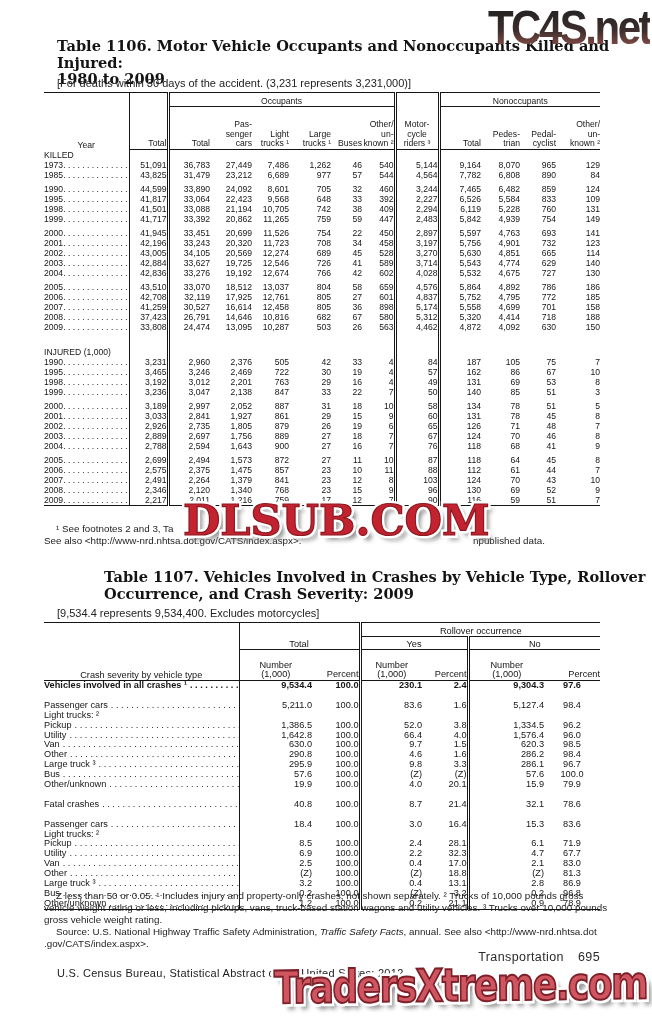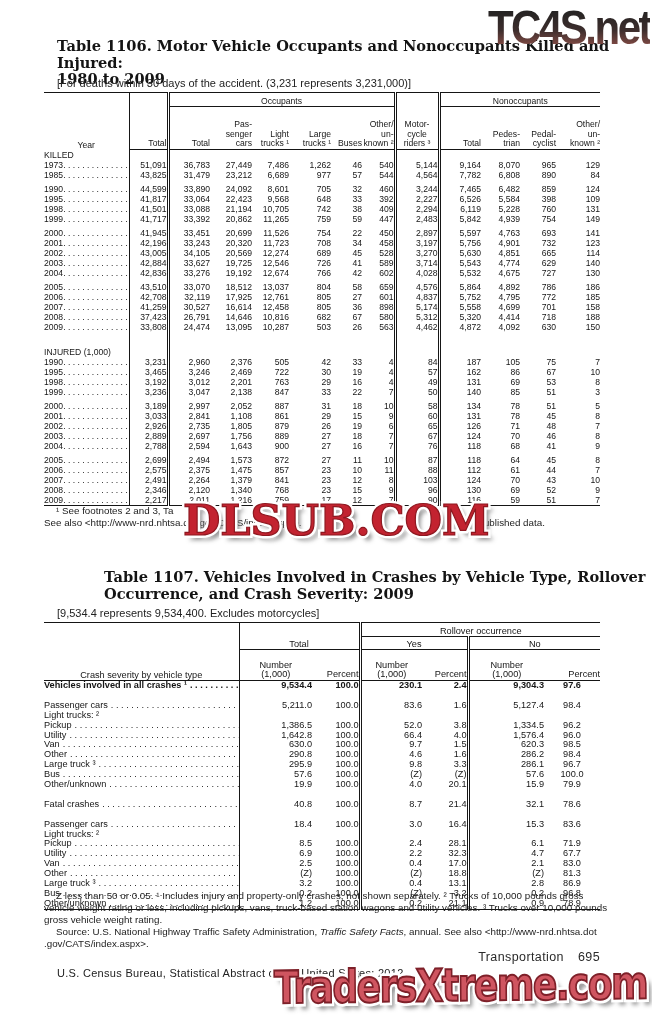--- a/index.html
+++ b/index.html
@@ -43,21 +43,21 @@
   .c-lab{text-align:left;}
   .ind-n{padding-left:12px;}
   .ind-s{padding-left:18px;}
   .ind-b{padding-left:20px;font-weight:bold;}
   .ind-f{padding-left:35px;}
   #t1107 .lead{margin-left:3px;}
   .bold-row td{font-weight:bold;}
 
   
   .fn{position:absolute;font-size:9.8px;line-height:12px;color:#1c1c1c;}
-  #fn1106{left:44px;top:505px;width:556px;}
+  #fn1106{left:44px;top:523px;width:556px;}
   #fn1106 .ind{padding-left:12px;}
   #fn1106 .frag-right{position:absolute;left:429px;top:12px;}
   #fn1107{left:44px;top:890px;width:568px;}
   #fn1107 .ind{padding-left:12px;}
   .fn .it{font-style:italic;}
 
   
   .page-num{position:absolute;top:950px;right:52px;font-size:12.5px;letter-spacing:.4px;color:#2a2a2a;}
   .page-num .no{margin-left:14px;}
   .census{position:absolute;left:57px;top:967px;font-size:11px;letter-spacing:.3px;color:#222;}
@@ -223,21 +223,21 @@
           <td class="bl1 num">41,817</td>
           <td class="bl3 num">33,064</td>
           <td class="num">22,423</td>
           <td class="num">9,568</td>
           <td class="num">648</td>
           <td class="num">33</td>
           <td class="num">392</td>
           <td class="bl3 num">2,227</td>
           <td class="bl3 num">6,526</td>
           <td class="num">5,584</td>
-          <td class="num">398</td>
+          <td class="num">833</td>
           <td class="num pr9">109</td>
         </tr>
         <tr>
           <td class="c-yr"><span>1998</span><span class="lead">. . . . . . . . . . . . . . . . . . . . . . . . . . . . . . . . . . . . . . . . . . . . . . . . . .</span></td>
           <td class="bl1 num">41,501</td>
           <td class="bl3 num">33,088</td>
           <td class="num">21,194</td>
           <td class="num">10,705</td>
           <td class="num">742</td>
           <td class="num">38</td>
@@ -561,21 +561,21 @@
           <td class="bl3 num">58</td>
           <td class="bl3 num">134</td>
           <td class="num">78</td>
           <td class="num">51</td>
           <td class="num pr9">5</td>
         </tr>
         <tr>
           <td class="c-yr"><span>2001</span><span class="lead">. . . . . . . . . . . . . . . . . . . . . . . . . . . . . . . . . . . . . . . . . . . . . . . . . .</span></td>
           <td class="bl1 num">3,033</td>
           <td class="bl3 num">2,841</td>
-          <td class="num">1,108</td>
+          <td class="num">1,927</td>
           <td class="num">861</td>
           <td class="num">29</td>
           <td class="num">15</td>
           <td class="num">9</td>
           <td class="bl3 num">60</td>
           <td class="bl3 num">131</td>
           <td class="num">78</td>
           <td class="num">45</td>
           <td class="num pr9">8</td>
         </tr>

